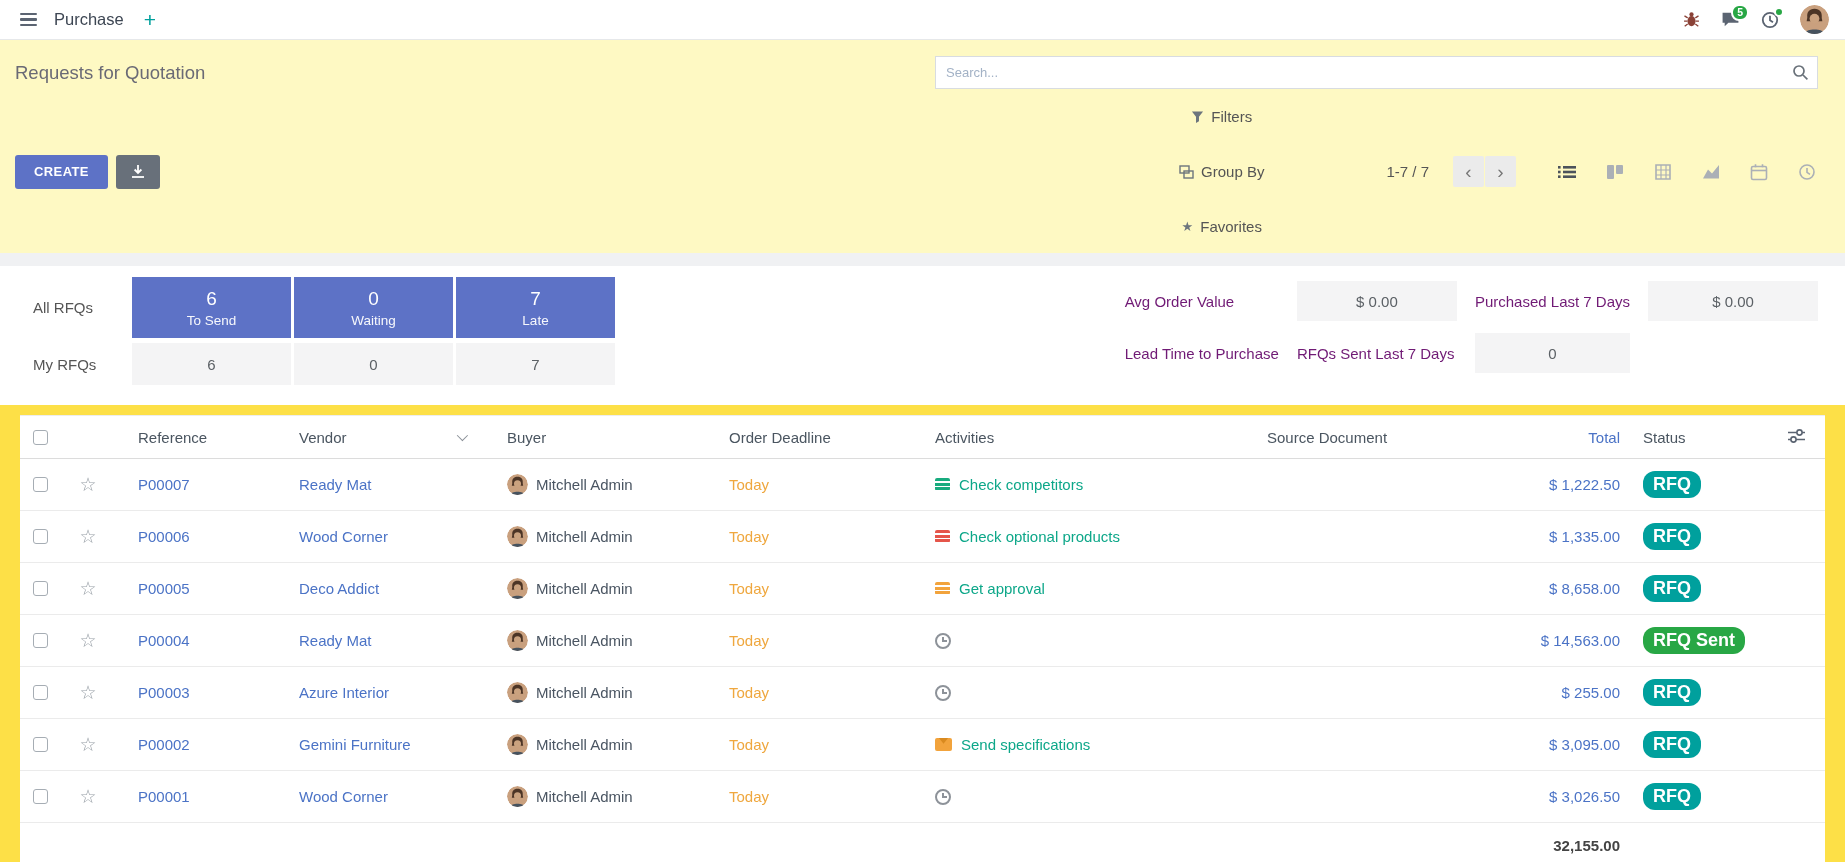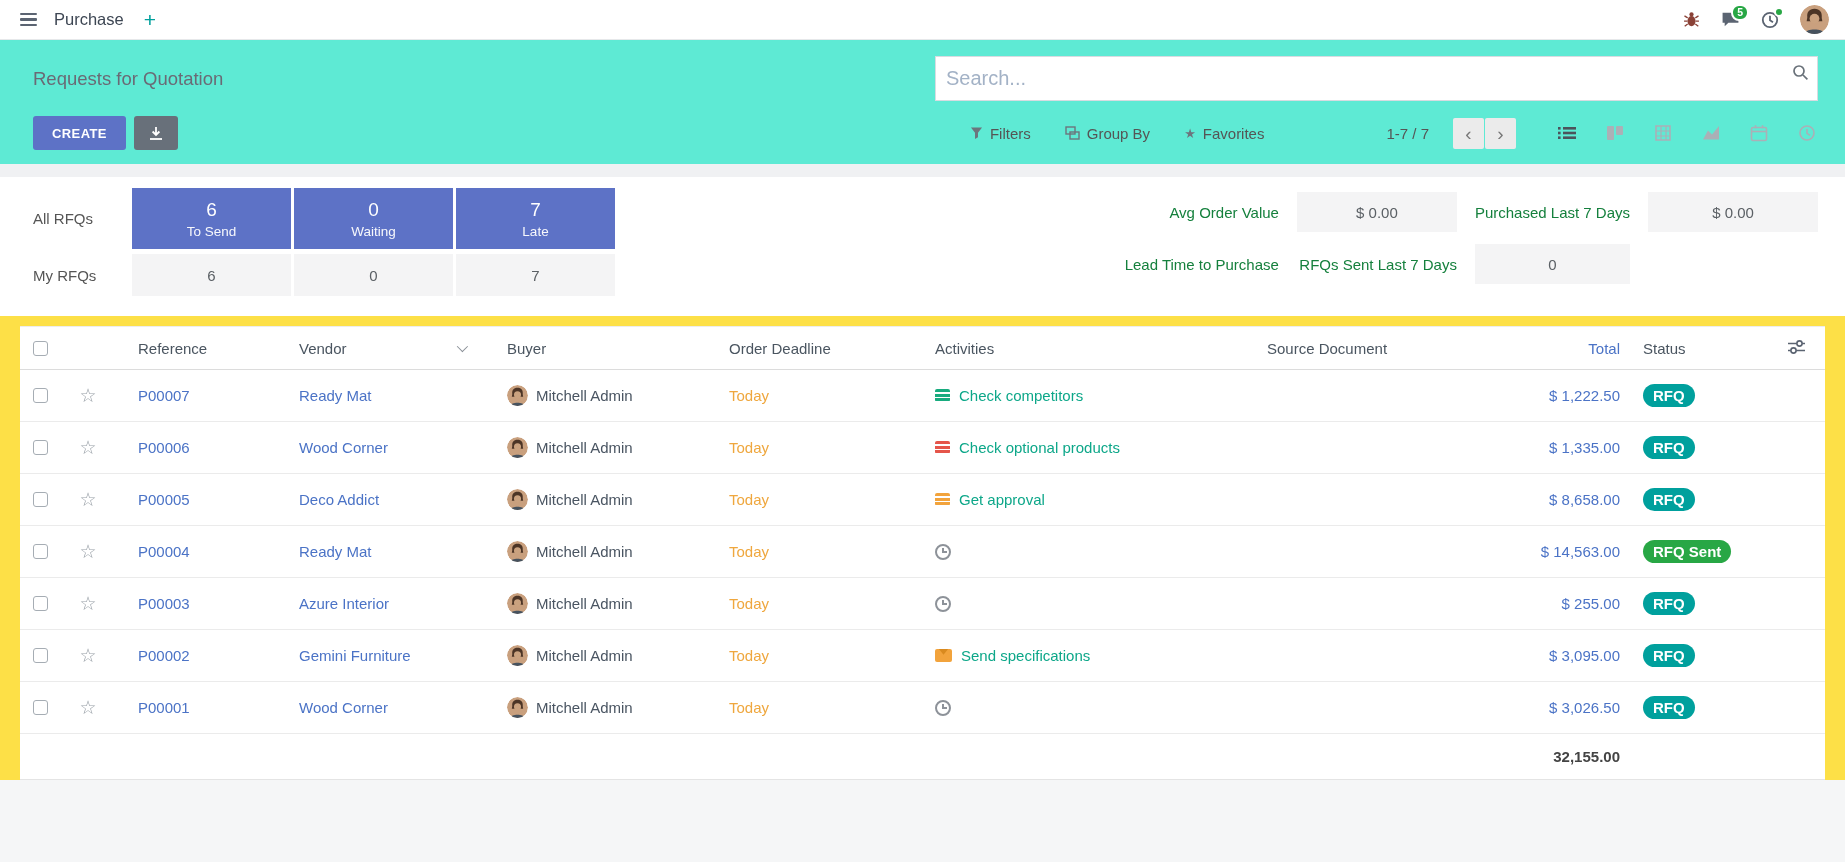--- a/index.html
+++ b/index.html
@@ -29,41 +29,41 @@
     color: #fff; font-size: 10.5px; font-weight: bold; line-height: 13px;
     border-radius: 8px; padding: 0 4px; border: 2px solid #fff;
   }
   .nav-dot {
     position: absolute; top: -4px; right: -5px; width: 10px; height: 10px;
     background: var(--badge_green, #28A745); border-radius: 50%; border: 2px solid #fff;
   }
   .avatar { width: 29px; height: 29px; border-radius: 50%; overflow: hidden; display: inline-flex; cursor: pointer; }
 
   
-  .control-panel { background: #5eead4; padding: 16px 27px 14px 33px; }
+  .control-panel { background: #fef9c3; padding: 16px 27px 14px 15px; }
   .cp-row1 { display: flex; align-items: center; }
   .page-title { font-size: 18.5px; font-weight: normal; color: #6a6a75; }
   .searchbox { margin-left: auto; position: relative; width: 883px; }
   .searchbox input {
-    width: 100%; height: 45px; border: 1px solid #d8dce1; background: #fff;
-    padding: 0 36px 0 10px; font-size: 20px; color: #444; outline: none;
+    width: 100%; height: 33px; border: 1px solid #d8dce1; background: #fff;
+    padding: 0 36px 0 10px; font-size: 13px; color: #444; outline: none;
   }
   .searchbox input::placeholder { color: #a3b2c6; }
   .search-icon { position: absolute; right: 9px; top: 8px; }
 
   .cp-row2 { display: flex; align-items: center; margin-top: 15px; }
   .btn-create {
     background: var(--accent, #5D72C6); color: #fff; border: 0; border-radius: 3px;
     height: 34px; padding: 0 19px; font-size: 13px; font-weight: bold; letter-spacing: .4px;
   }
   .btn-export {
     background: #68707a; border: 0; border-radius: 3px; height: 34px; width: 44px;
     margin-left: 8px; display: inline-flex; align-items: center; justify-content: center;
   }
-  .search-opts { margin-left: auto; display: flex; align-items: flex-start; gap: 30px; }
+  .search-opts { margin-left: auto; display: flex; align-items: center; gap: 30px; flex-direction: column; }
   .opt-btn {
     background: none; border: 0; color: #555; font-size: 15px;
     display: inline-flex; align-items: center; gap: 7px; padding: 4px 2px;
   }
   .opt-btn svg, .opt-btn .glyph { color: #6c757d; }
   .glyph-star { font-size: 13px; color: #6c757d; }
   .pager { margin-left: 120px; display: flex; align-items: center; }
   .pager-range { color: #555; margin-right: 24px; }
   .pager-btn {
     width: 31px; height: 31px; background: #ebebeb; border: 0; color: #777;
@@ -84,21 +84,21 @@
     background: var(--accent, #5D72C6); color: #fff; display: flex; flex-direction: column;
     align-items: center; justify-content: center; gap: 3px; cursor: pointer;
   }
   .dash-card .num { font-size: 19px; }
   .dash-card .lbl { font-size: 13.5px; opacity: .95; }
   .dash-sub { background: #f4f4f5; color: #5b6065; display: flex; align-items: center; justify-content: center; cursor: pointer; }
   .dash-stats {
     margin-left: auto; display: grid; grid-template-columns: auto 160px auto 170px;
     column-gap: 18px; row-gap: 12px; align-items: center; align-content: start; margin-top: 4px;
   }
-  .stat-label { color: #15803d; text-align: right; }
+  .stat-label { color: #701a75; }
   .stat-label.second { }
   .stat-value { background: #f4f4f5; color: #5b6065; height: 40px; display: flex; align-items: center; justify-content: center; cursor: pointer; }
 
   
   .table-wrap { background: #fde047; padding: 10px 20px 0 20px; }
   .lrow {
     display: grid;
     grid-template-columns: 44px 48px 187px 208px 222px 206px 332px 230px 135px 135px 1fr;
     align-items: center; background: #fff; border-bottom: 1px solid #ebebeb; height: 52px;
   }
@@ -118,21 +118,21 @@
   .buyer-name { color: #4a5562; }
   .mini-avatar { width: 21px; height: 21px; border-radius: 50%; overflow: hidden; margin-right: 8px; flex: none; }
   .c-deadline { color: var(--deadline, #EFA73E); }
   .activity-label { color: var(--activity, #0DA789); cursor: pointer; }
   .c-total { color: var(--link, #4B73C6); }
   .lfoot .c-total { color: #444; }
   .sort-caret { margin-left: auto; margin-right: 42px; width: 8px; height: 8px; border-right: 1.8px solid #8a9097; border-bottom: 1.8px solid #8a9097; transform: rotate(45deg) translateY(-2px); }
 
   .badge {
     display: inline-block; padding: 3px 10px; border-radius: 12px; color: #fff;
-    font-size: 15px; font-weight: bold; white-space: nowrap;
+    font-size: 18px; font-weight: bold; white-space: nowrap;
   }
   .badge-teal { background: var(--badge_teal, #00A09D); }
   .badge-green { background: var(--badge_green, #28A745); }
 
   
   .ai { flex: none; margin-right: 9px; display: inline-block; }
   .ai-list-green { width: 15px; height: 13px; border-radius: 2px; background: repeating-linear-gradient(to bottom, #18ab7e 0 3px, #fff 3px 4.6px); }
   .ai-list-red   { width: 15px; height: 13px; border-radius: 2px; background: repeating-linear-gradient(to bottom, #e5554a 0 3px, #fff 3px 4.6px); }
   .ai-list-yellow{ width: 15px; height: 13px; border-radius: 2px; background: repeating-linear-gradient(to bottom, #f2a33c 0 3px, #fff 3px 4.6px); }
   .ai-clock { width: 16px; height: 16px; border: 2px solid #8d9299; border-radius: 50%; position: relative; }

